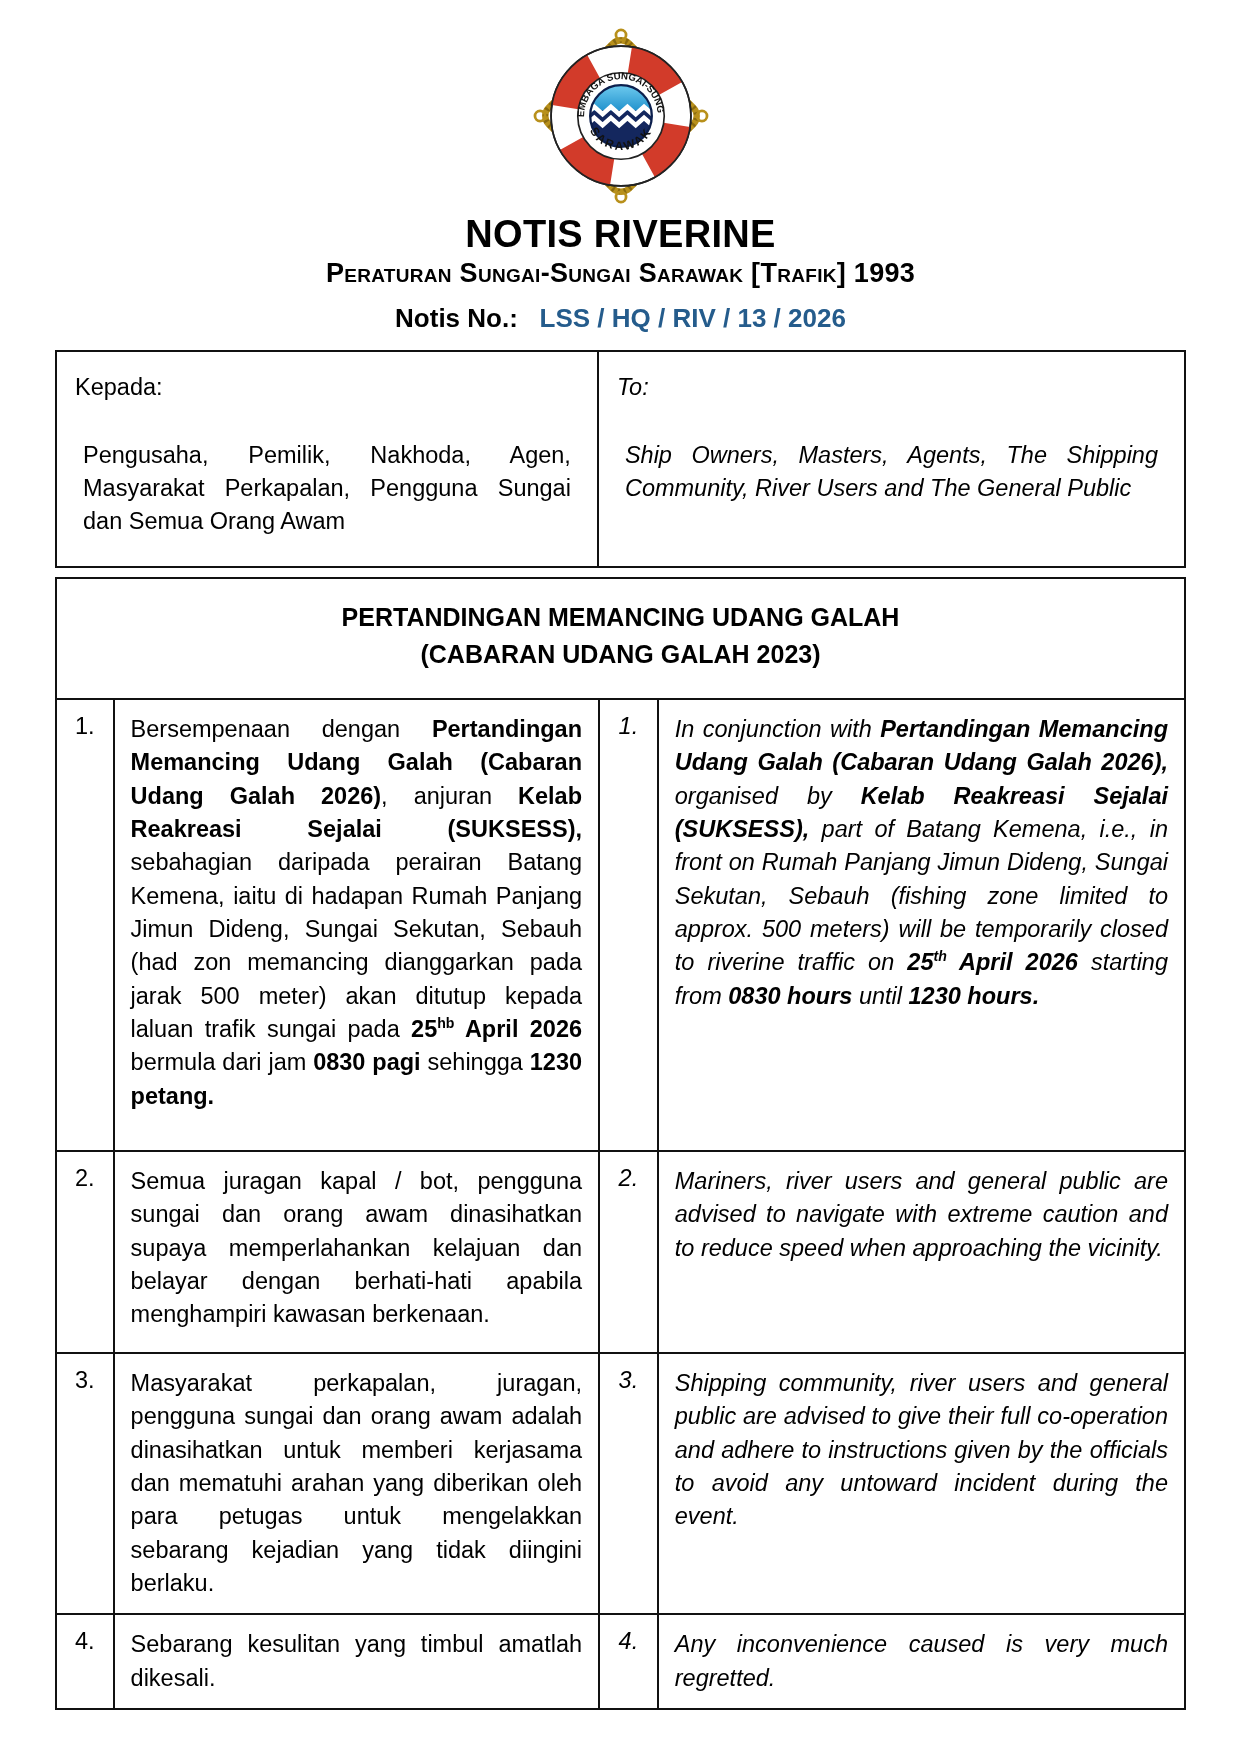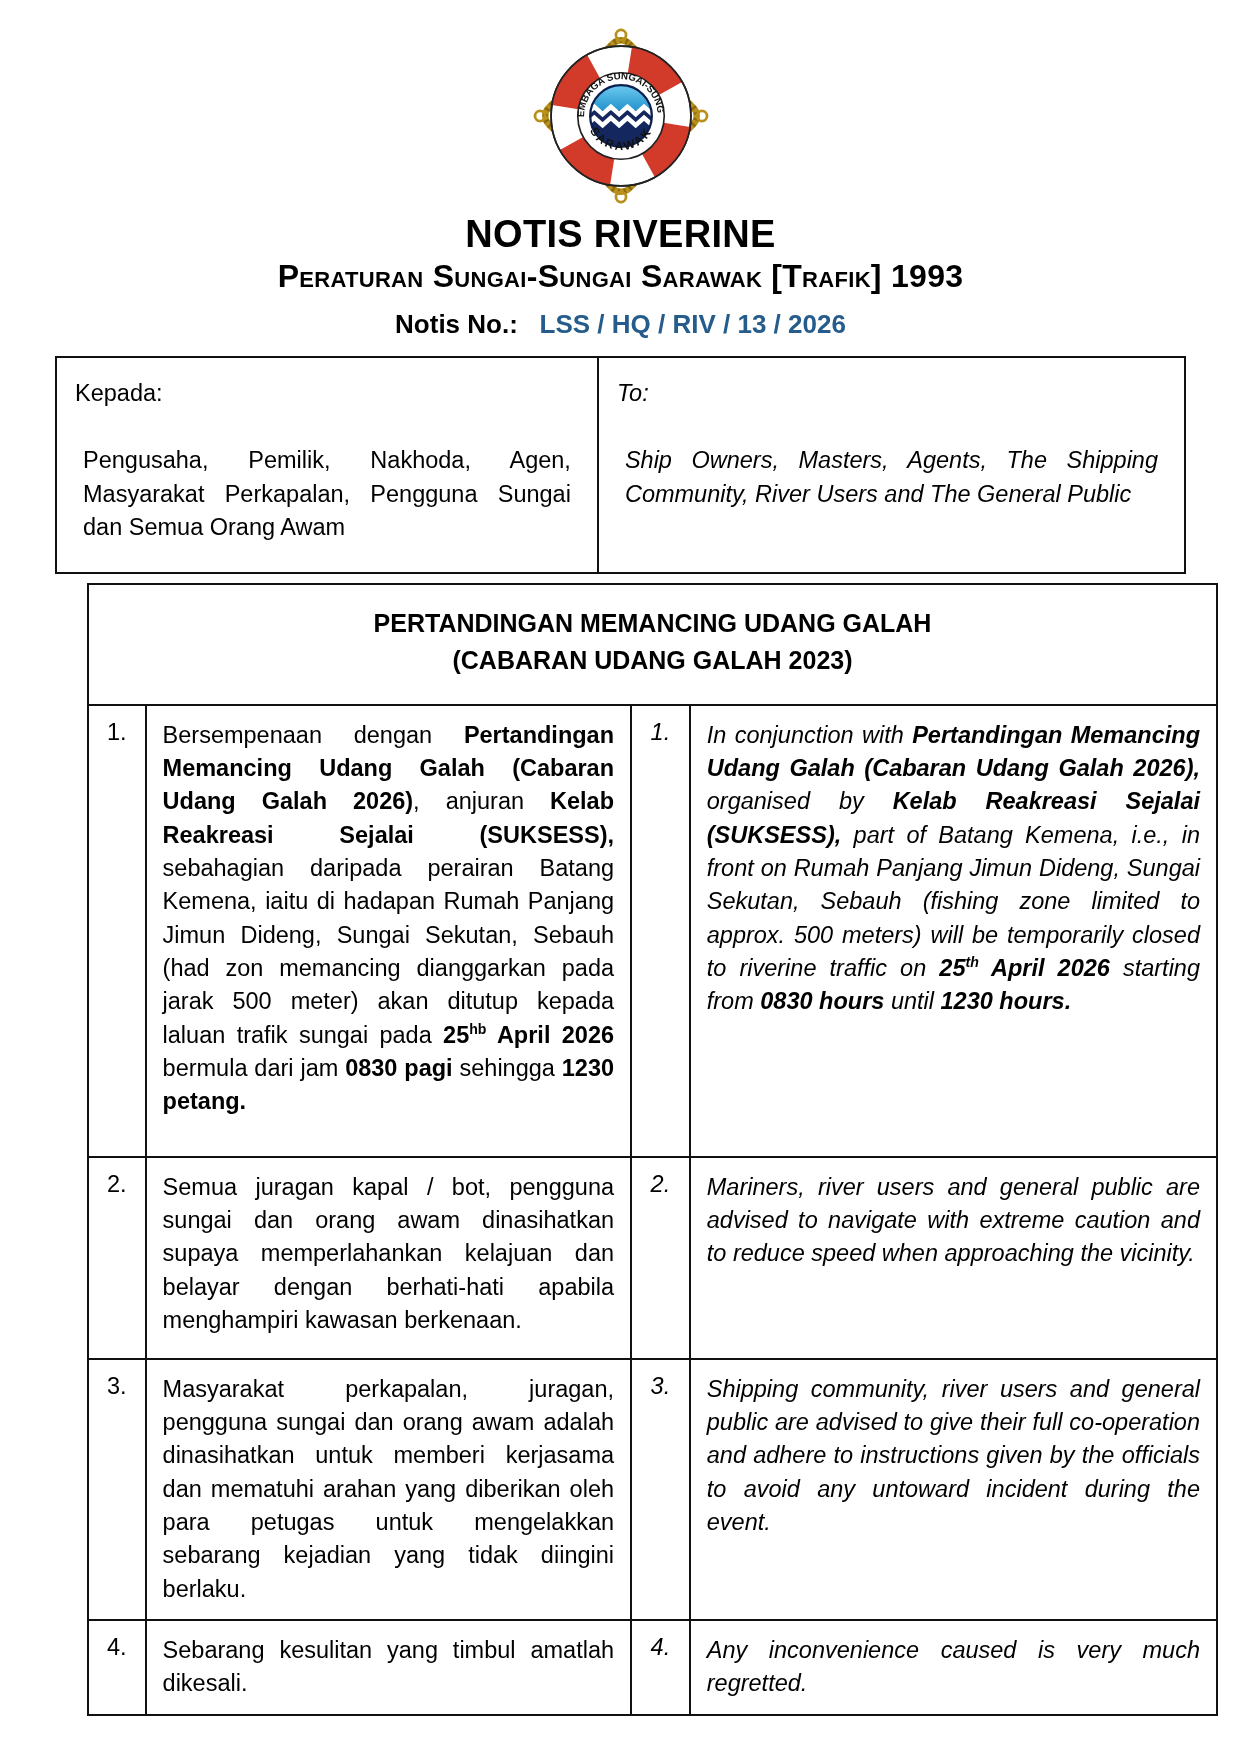--- a/index.html
+++ b/index.html
@@ -14,41 +14,41 @@
     box-sizing:border-box;
     padding:24px 55px 30px 55px;
   }
   
   .logo-wrap{text-align:center;line-height:0;margin-bottom:4px;}
   .doc-title{
     text-align:center;font-weight:bold;font-size:38px;line-height:1.1;
     margin:6px 0 2px 0;letter-spacing:0.3px;
   }
   .doc-subtitle{
-    text-align:center;font-weight:bold;font-size:32px;line-height:1.15;
+    text-align:center;font-weight:bold;font-size:27px;line-height:1.15;
     font-variant:small-caps;letter-spacing:0.3px;
   }
   .notis-line{
     text-align:center;font-weight:bold;font-size:26px;line-height:1.25;margin-top:13px;
   }
   .notis-line .no-value{color:#255C8C;}
   
   table{border-collapse:collapse;width:100%;table-layout:fixed;}
   td{border:2px solid #111;vertical-align:top;box-sizing:border-box;}
   .body-text{font-size:23.5px;line-height:1.42;}
   .jt{text-align:justify;}
   .it{font-style:italic;}
   .b{font-weight:bold;}
   sup{font-size:0.6em;vertical-align:super;line-height:0;}
 
   #addressee-table td{padding:19px 18px;height:150px;}
   #addressee-table .lbl{margin:0 0 34px 0;}
   #addressee-table p{margin:8px;}
 
-  #notice-table{margin-top:9px;margin-left:32px;}
+  #notice-table{margin-top:9px;}
   #notice-table .title-cell{
     text-align:center;font-weight:bold;font-size:25px;line-height:1.5;
     padding:20px 10px 24px 10px;
   }
   #notice-table td.num{
     text-align:center;padding:13px 4px;font-size:23.5px;
   }
   #notice-table td.txt{padding:13px 16px 13px 16px;}
   tr.item-1{height:452px;}
   tr.item-2{height:202px;}

